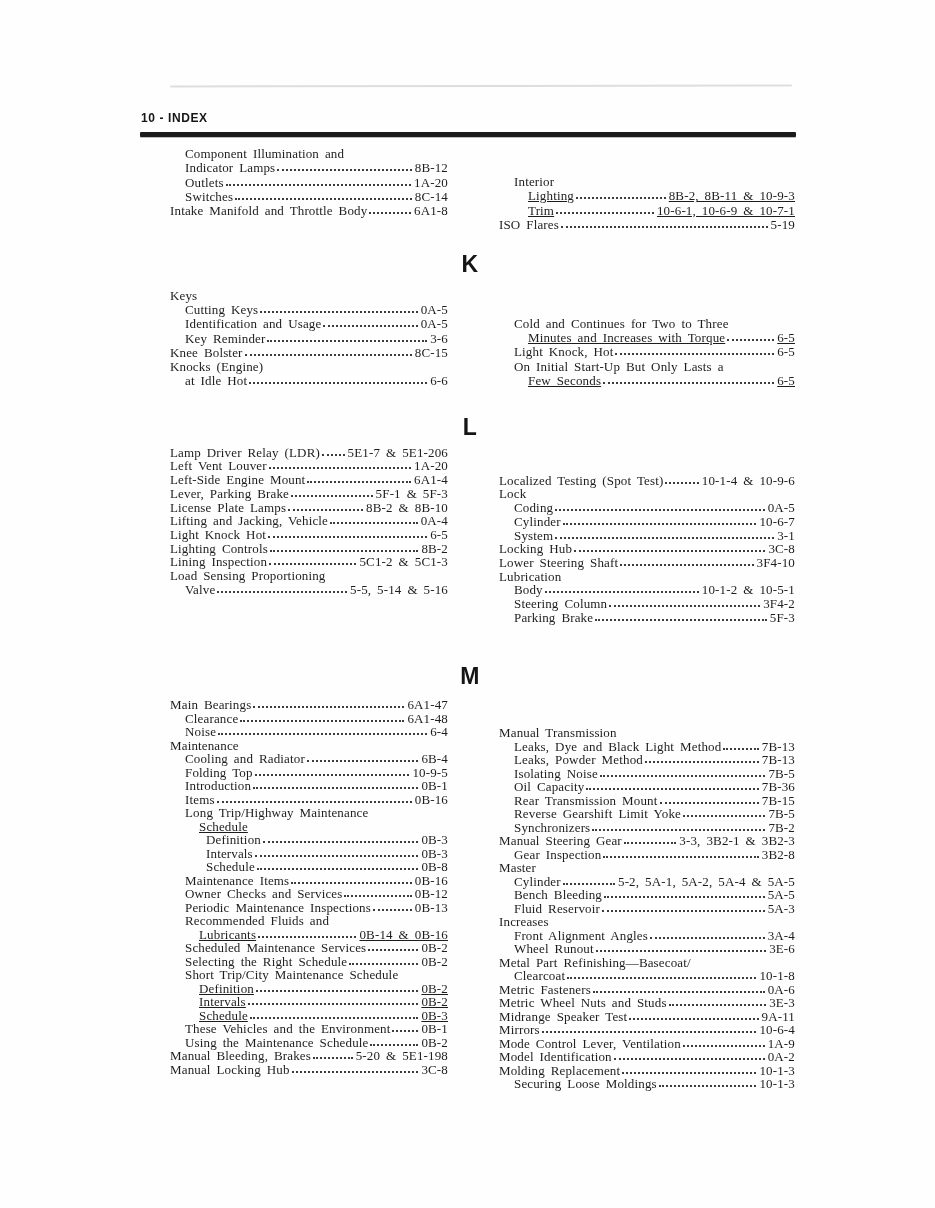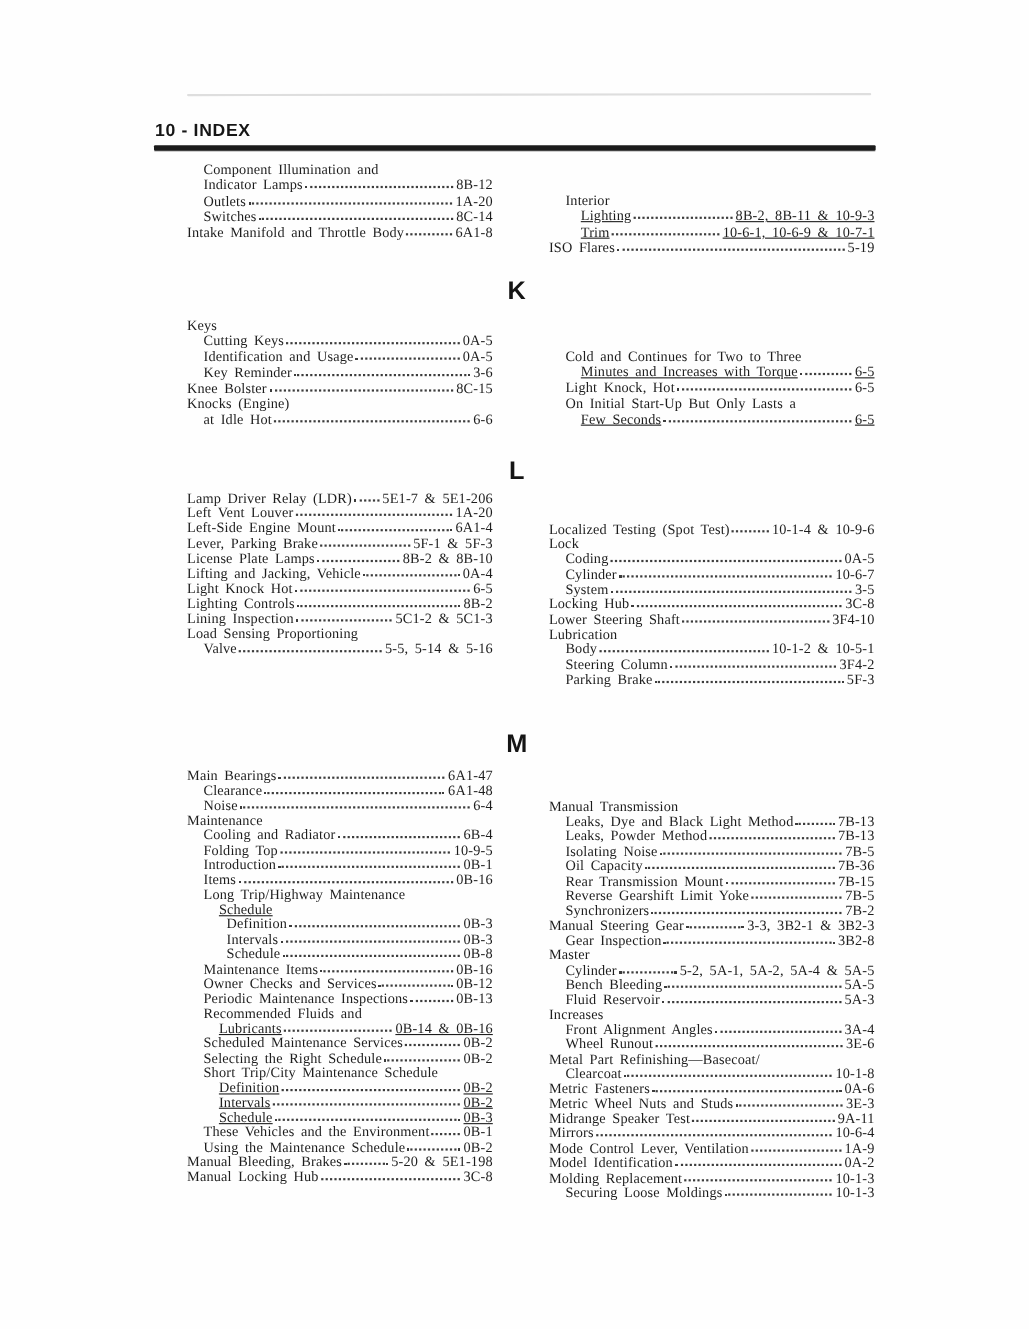--- a/index.html
+++ b/index.html
@@ -11,21 +11,21 @@
     color:#1d1d1d;
     overflow:hidden;
   }
   .artifact-line{
     position:absolute;left:170px;top:85px;width:622px;height:2px;
     background:#dedede;border-radius:2px;transform:rotate(-0.08deg);
   }
   .header{
     position:absolute;left:141px;top:111px;
     font-family:"Liberation Sans",sans-serif;font-weight:700;
-    font-size:16px;letter-spacing:.6px;color:#161616;
+    font-size:12px;letter-spacing:.6px;color:#161616;
   }
   .rule{
     position:absolute;left:140px;top:132px;width:656px;height:5px;
     background:#1b1b1b;border-radius:1px;
     box-shadow:0 1px 0 rgba(0,0,0,.25);
   }
   .content{position:absolute;left:140px;top:146px;width:660px;}
   .cols{display:flex;}
   .col{flex:none;}
   .col-left{width:278px;margin-left:30px;}
@@ -250,21 +250,21 @@
               <span class="p">0A-5</span>
             </div>
             <div class="row ind1">
               <span class="t">Cylinder</span>
               <span class="dots"></span>
               <span class="p">10-6-7</span>
             </div>
             <div class="row ind1">
               <span class="t">System</span>
               <span class="dots"></span>
-              <span class="p">3-5</span>
+              <span class="p">3-1</span>
             </div>
             <div class="row ind0">
               <span class="t">Locking Hub</span>
               <span class="dots"></span>
               <span class="p">3C-8</span>
             </div>
             <div class="row ind0">
               <span class="t">Lower Steering Shaft</span>
               <span class="dots"></span>
               <span class="p">3F4-10</span>

